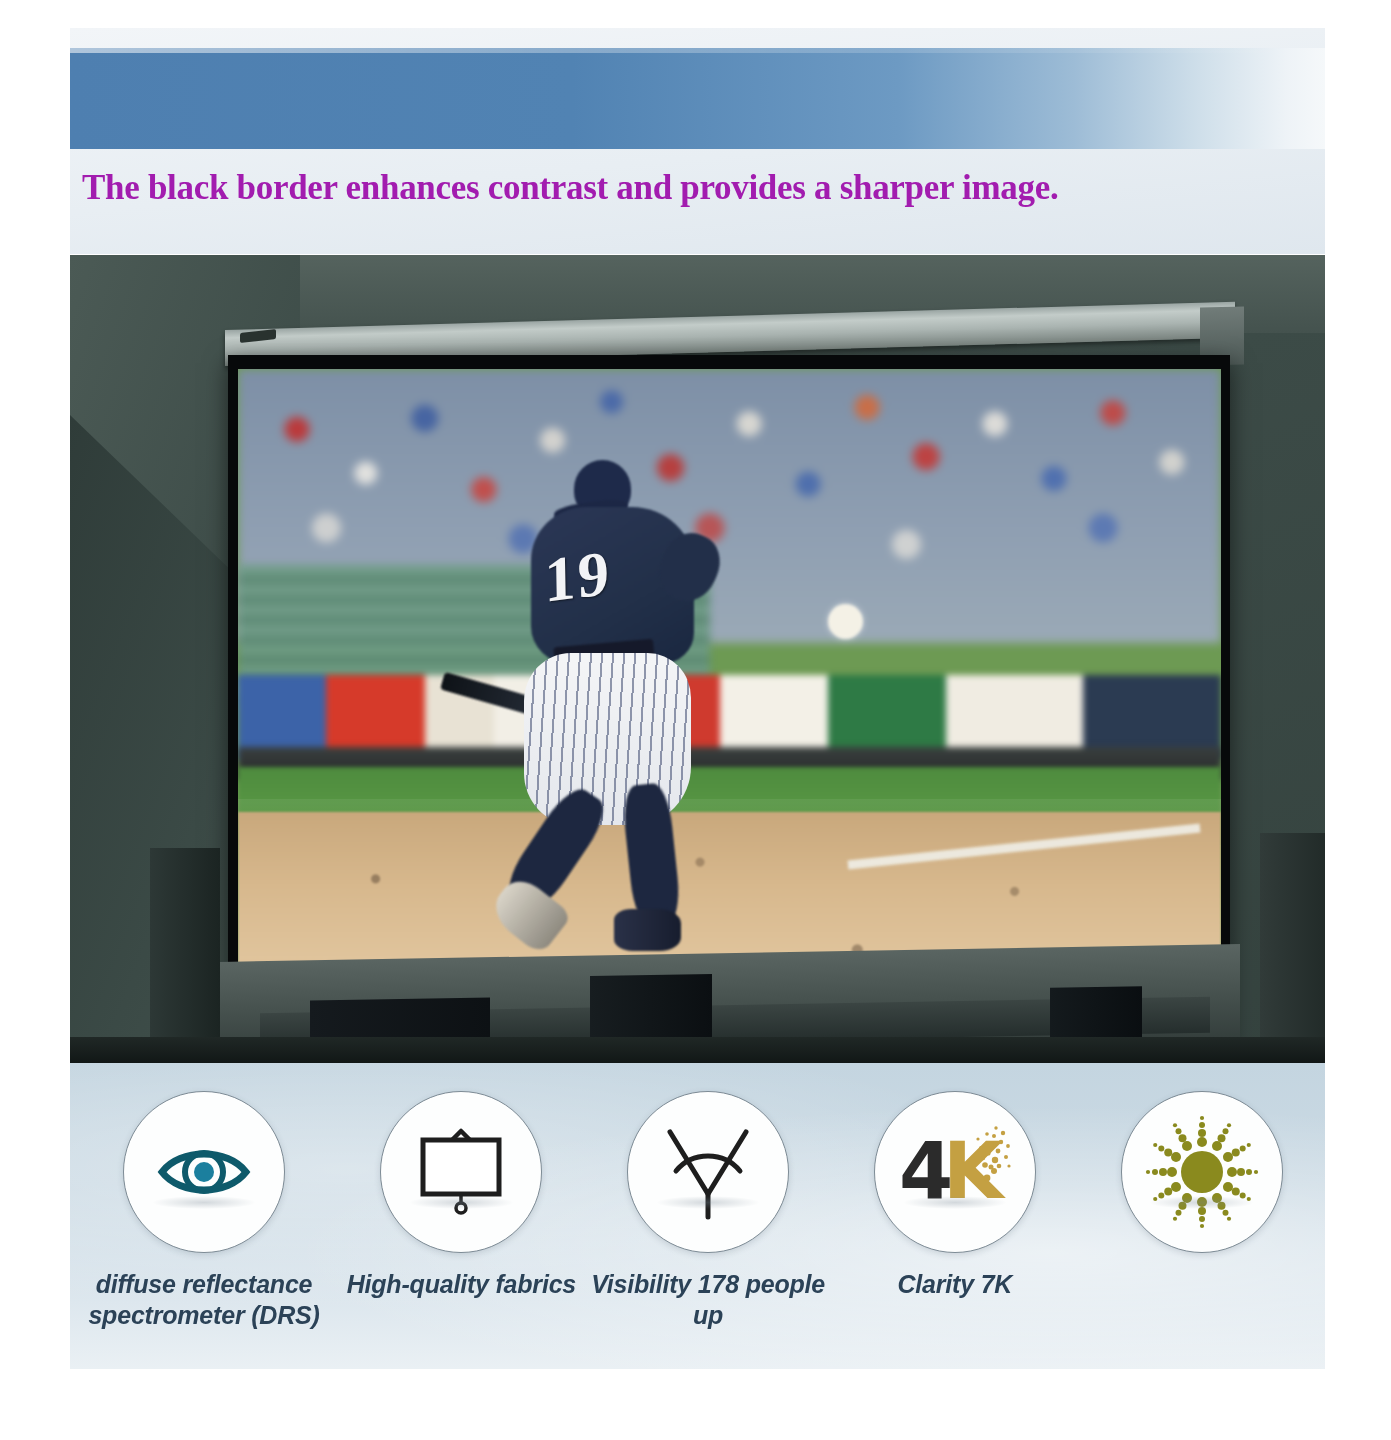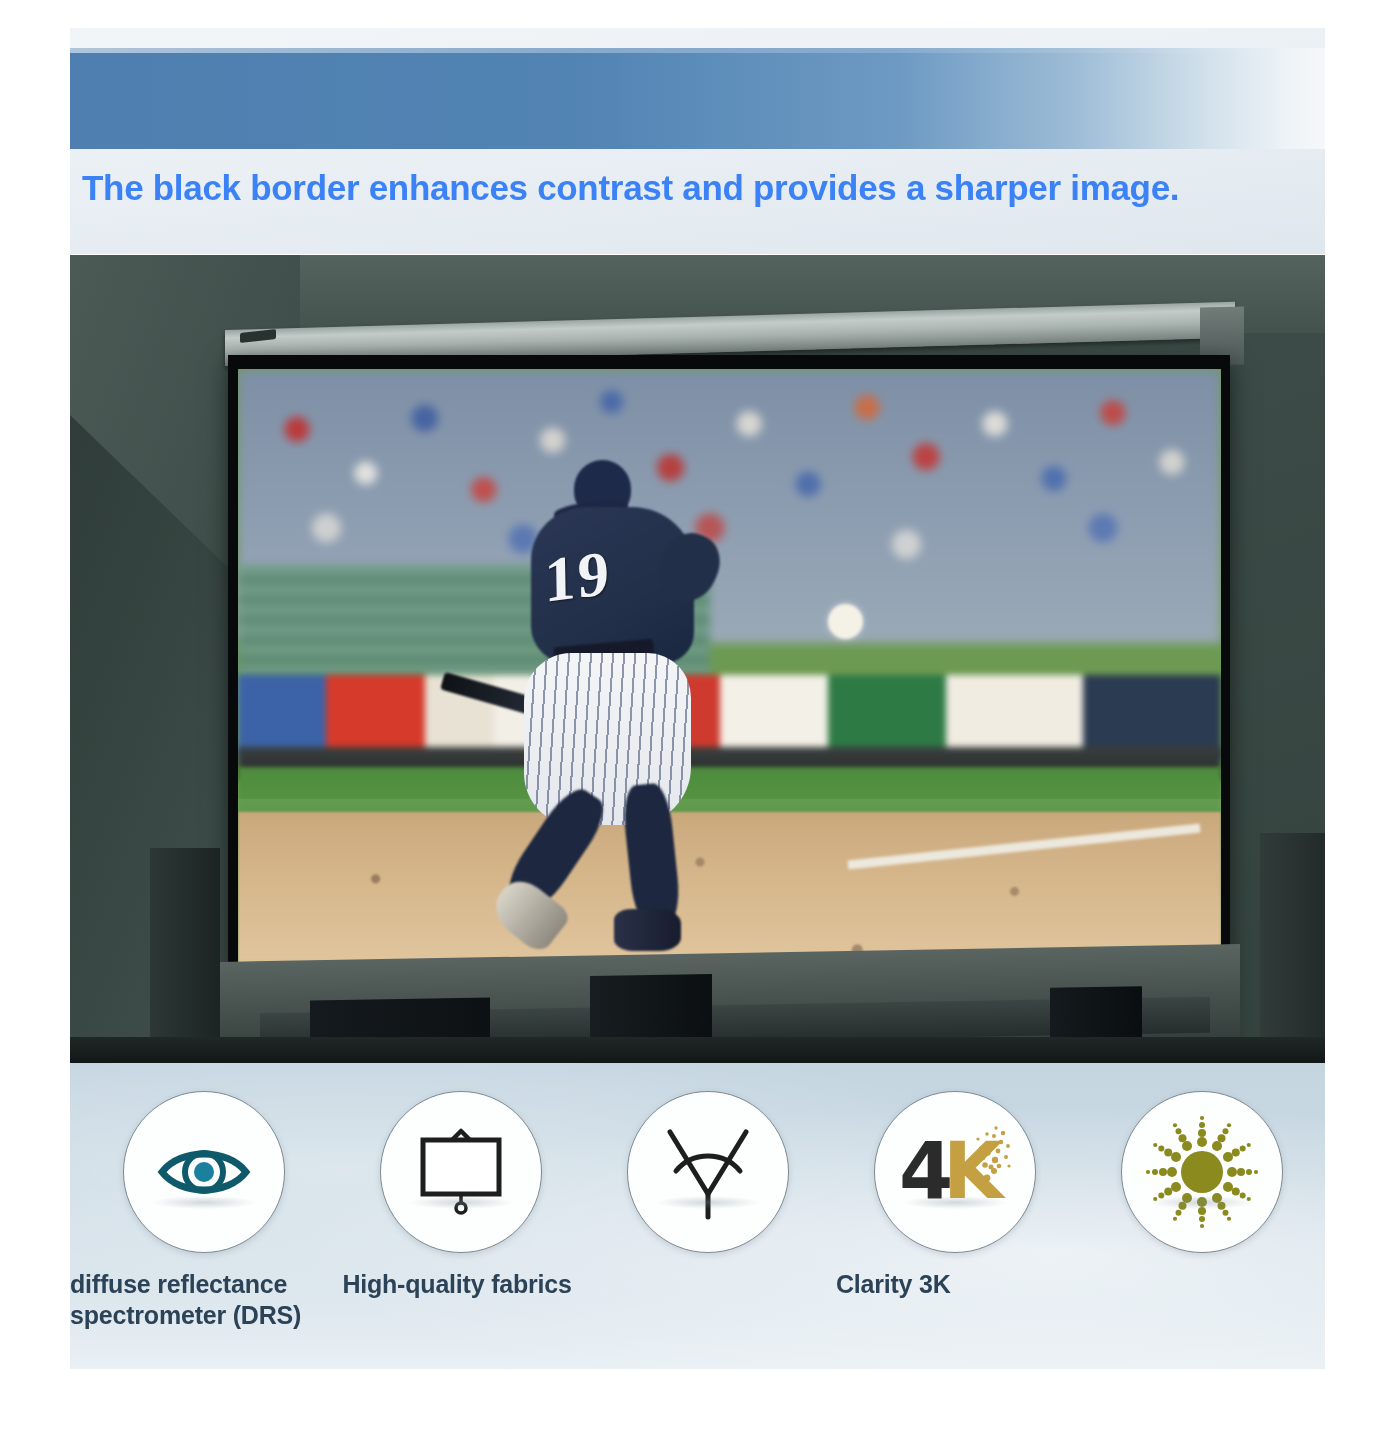--- a/index.html
+++ b/index.html
@@ -27,22 +27,22 @@
     font-size:62px;font-weight:bold;letter-spacing:-1px;
     color:#1b3c6e;line-height:1;
     text-shadow:
       -2px -2px 0 #fff, 2px -2px 0 #fff, -2px 2px 0 #fff, 2px 2px 0 #fff,
       -3px 0 0 #fff, 3px 0 0 #fff, 0 -3px 0 #fff, 0 3px 0 #fff,
       0 0 7px #ffffff, 0 0 12px rgba(255,255,255,.9);
     white-space:nowrap;
   }
   .subtitle{
     position:absolute;left:82px;top:168px;width:1240px;
-    font-size:35px;font-weight:600;color:#3b82f6;
-    letter-spacing:-0.3px;white-space:nowrap;
+    font-size:35px;font-weight:600;color:#a21caf;
+    letter-spacing:-0.3px;white-space:nowrap;font-family:Liberation Serif, serif;
   }
 
   
   .photo{
     position:absolute;left:70px;top:255px;width:1255px;height:808px;
     overflow:hidden;background:#3a4a48;
   }
   
   .wall{position:absolute;inset:0;
     background:linear-gradient(160deg,#465550 0%,#3c4b47 40%,#35433f 100%);}
@@ -231,22 +231,22 @@
     background:#fdfefe;border:1.6px solid #7d8b95;
     display:flex;align-items:center;justify-content:center;
     box-shadow:0 2px 6px rgba(60,80,95,.18);
   }
   .circle:after{
     content:"";position:absolute;left:18%;bottom:27%;width:64%;height:13px;
     background:radial-gradient(ellipse,rgba(120,135,148,.32),rgba(120,135,148,0) 72%);
     border-radius:50%;
   }
   .flabel{
-    margin-top:16px;text-align:left;color:#2b4257;
-    font-size:25px;font-weight:600;line-height:1.22;letter-spacing:-0.2px;
+    margin-top:16px;text-align:center;color:#2b4257;
+    font-size:25px;font-weight:600;line-height:1.22;letter-spacing:-0.2px;font-style:italic;
   }
   .fcell.wide .flabel{width:268px;}
   .fcell .flabel{width:238px;}
 
   .icon-svg{display:block;}
 </style>
 </head>
 <body>
 
 <div class="page">
@@ -331,20 +331,21 @@
       </div>
 
       <div class="fcell">
         <div class="circle">
           <svg class="icon-svg" width="104" height="100" viewBox="0 0 104 100">
             <path d="M14 10 L52 72 L90 10" fill="none" stroke="#1e1e1e" stroke-width="5" stroke-linecap="round" stroke-linejoin="round"></path>
             <path d="M20 49 C36 29, 68 29, 84 49" fill="none" stroke="#1e1e1e" stroke-width="5" stroke-linecap="round"></path>
             <line x1="52" y1="72" x2="52" y2="95" stroke="#1e1e1e" stroke-width="5" stroke-linecap="round"></line>
           </svg>
         </div>
+        <div class="flabel">Visibility 178 people up</div>
       </div>
 
       <div class="fcell">
         <div class="circle">
           <svg class="icon-svg" width="120" height="100" viewBox="0 0 120 100">
             <text x="4" y="76" font-family="DejaVu Sans, sans-serif" font-size="78" font-weight="bold" fill="#2b2b2b">4</text>
             <text x="48" y="76" font-family="DejaVu Sans, sans-serif" font-size="78" font-weight="bold" fill="#c4a042">K</text>
             <g fill="#c4a042">
               <circle cx="92" cy="56" r="3.4"></circle>
                 <circle cx="99" cy="49" r="3"></circle>
@@ -362,21 +363,21 @@
                 <circle cx="113" cy="24" r="1.9"></circle>
               <circle cx="111" cy="35" r="2"></circle>
                 <circle cx="104" cy="44" r="2.3"></circle>
               <circle cx="83" cy="17" r="1.6"></circle>
                 <circle cx="101" cy="6" r="1.7"></circle>
               <circle cx="114" cy="44" r="1.6"></circle>
                 <circle cx="96" cy="45" r="2.5"></circle>
             </g>
           </svg>
         </div>
-        <div class="flabel">Clarity 3K</div>
+        <div class="flabel">Clarity 7K</div>
       </div>
 
       <div class="fcell">
         <div class="circle">
           <svg class="icon-svg" width="122" height="122" viewBox="0 0 122 122">
             <circle cx="61" cy="61" r="21" fill="#8a8a1e"></circle>
             <g fill="#8a8a1e" id="rays">
                 <circle cx="61.00" cy="31.00" r="5" fill="#8a8a1e"></circle>
                 <circle cx="61.00" cy="22.00" r="4" fill="#8a8a1e"></circle>
                 <circle cx="61.00" cy="14.00" r="3" fill="#8a8a1e"></circle>

